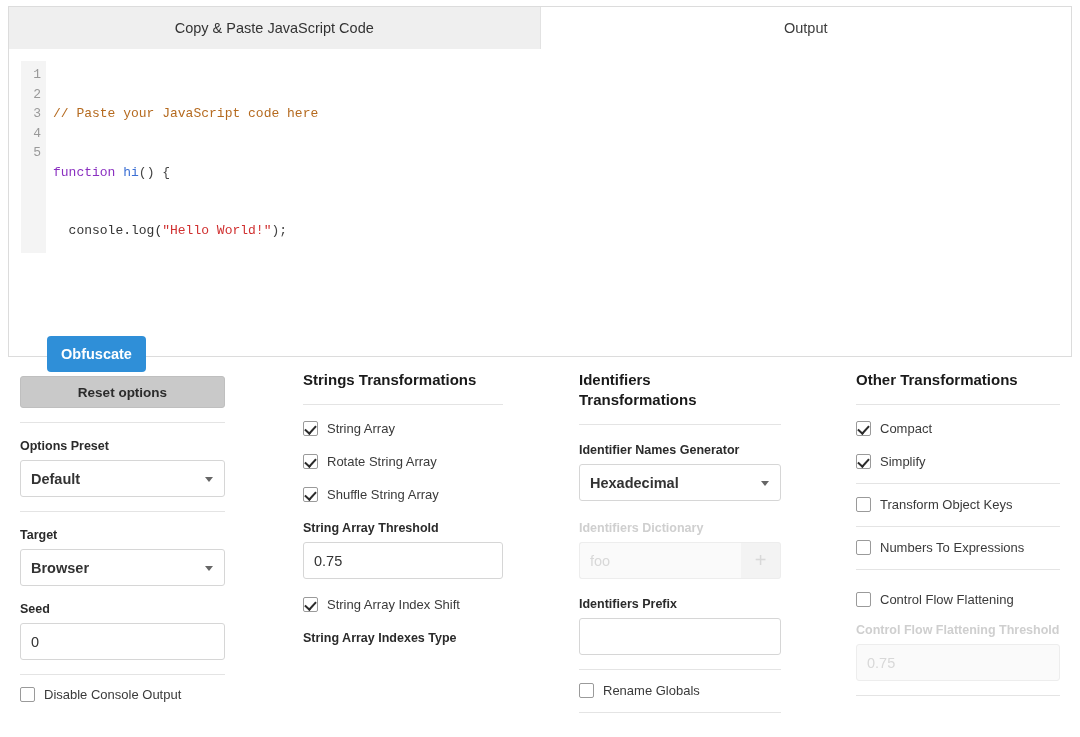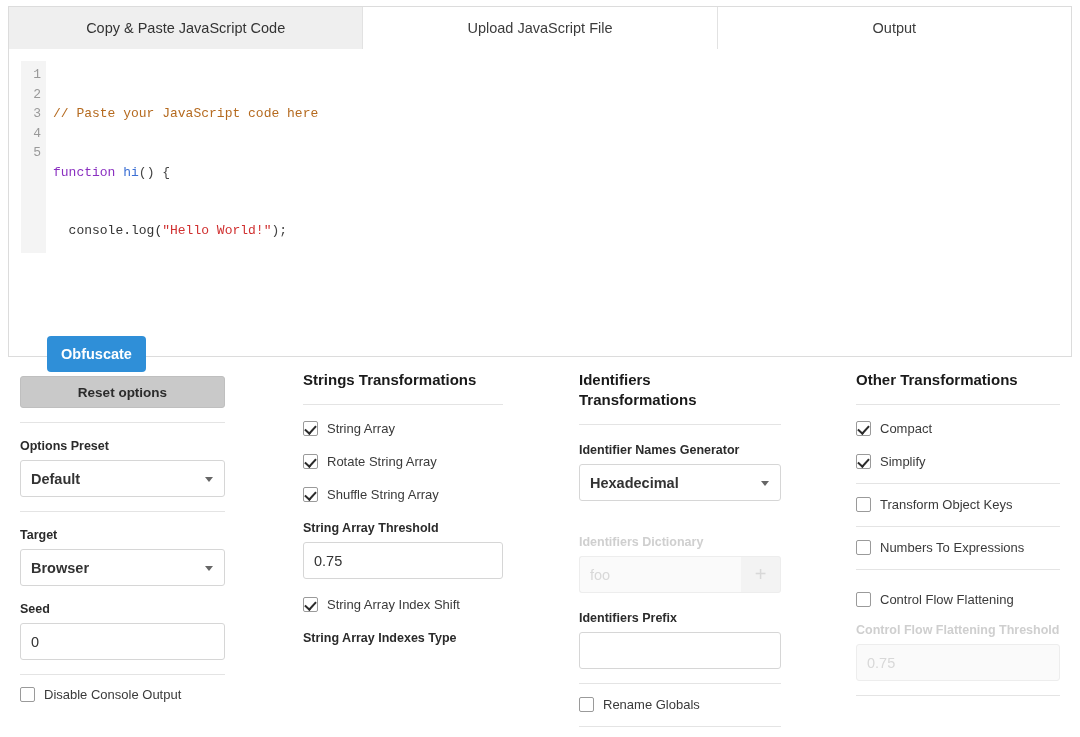--- a/index.html
+++ b/index.html
@@ -189,23 +189,20 @@
 </head>
 <body>
 
 <div class="app">
 
   <div class="tabs">
     <div class="tab active">
       <span>Copy &amp; Paste JavaScript Code</span>
     </div>
     <div class="tab">
-      <span>Upload JavaScript File</span>
-    </div>
-    <div class="tab">
       <span>Output</span>
     </div>
   </div>
 
   <div class="editor-panel">
     <div class="code-area">
       <div class="gutter">
         <div>1</div>
         <div>2</div>
         <div>3</div>
@@ -291,21 +288,21 @@
         <span>Transformations</span>
       </div>
       <div class="hr"></div>
 
       <div class="field-label" style="margin-top:18px">Identifier Names Generator</div>
       <div class="select">
         <span>Hexadecimal</span>
         <span class="caret"></span>
       </div>
 
-      <div class="field-label disabled" style="margin-top:34px">Identifiers Dictionary</div>
+      <div class="field-label disabled" style="margin-top:20px">Identifiers Dictionary</div>
       <div class="input-with-btn">
         <div class="input disabled ph">
           <span>foo</span>
         </div>
         <div class="plus-btn">+</div>
       </div>
 
       <div class="field-label" style="margin-top:18px">Identifiers Prefix</div>
       <div class="input">
         <span></span>

